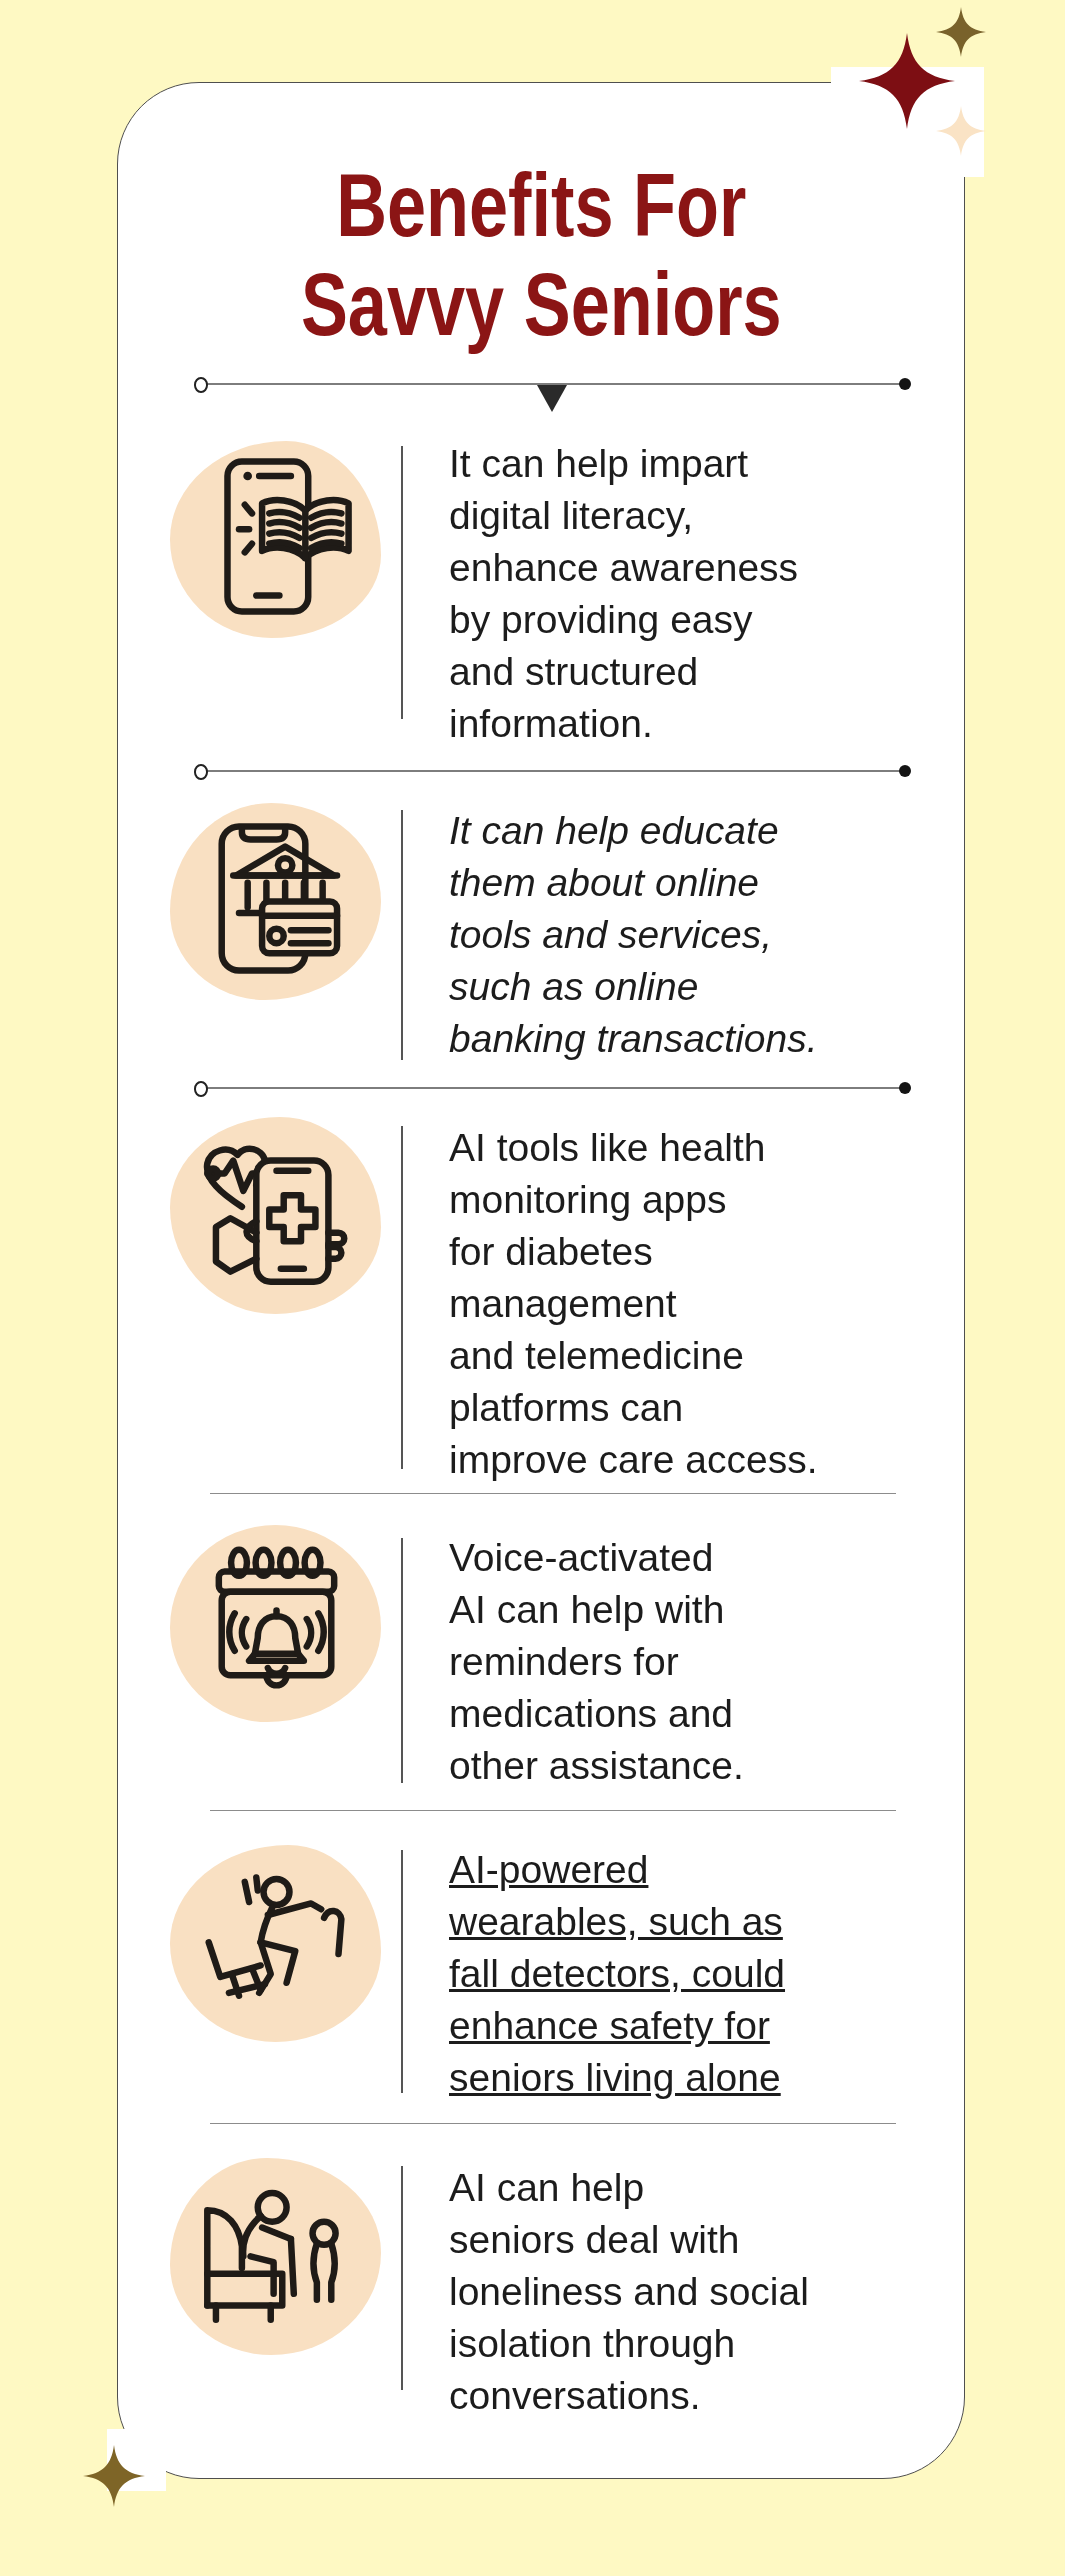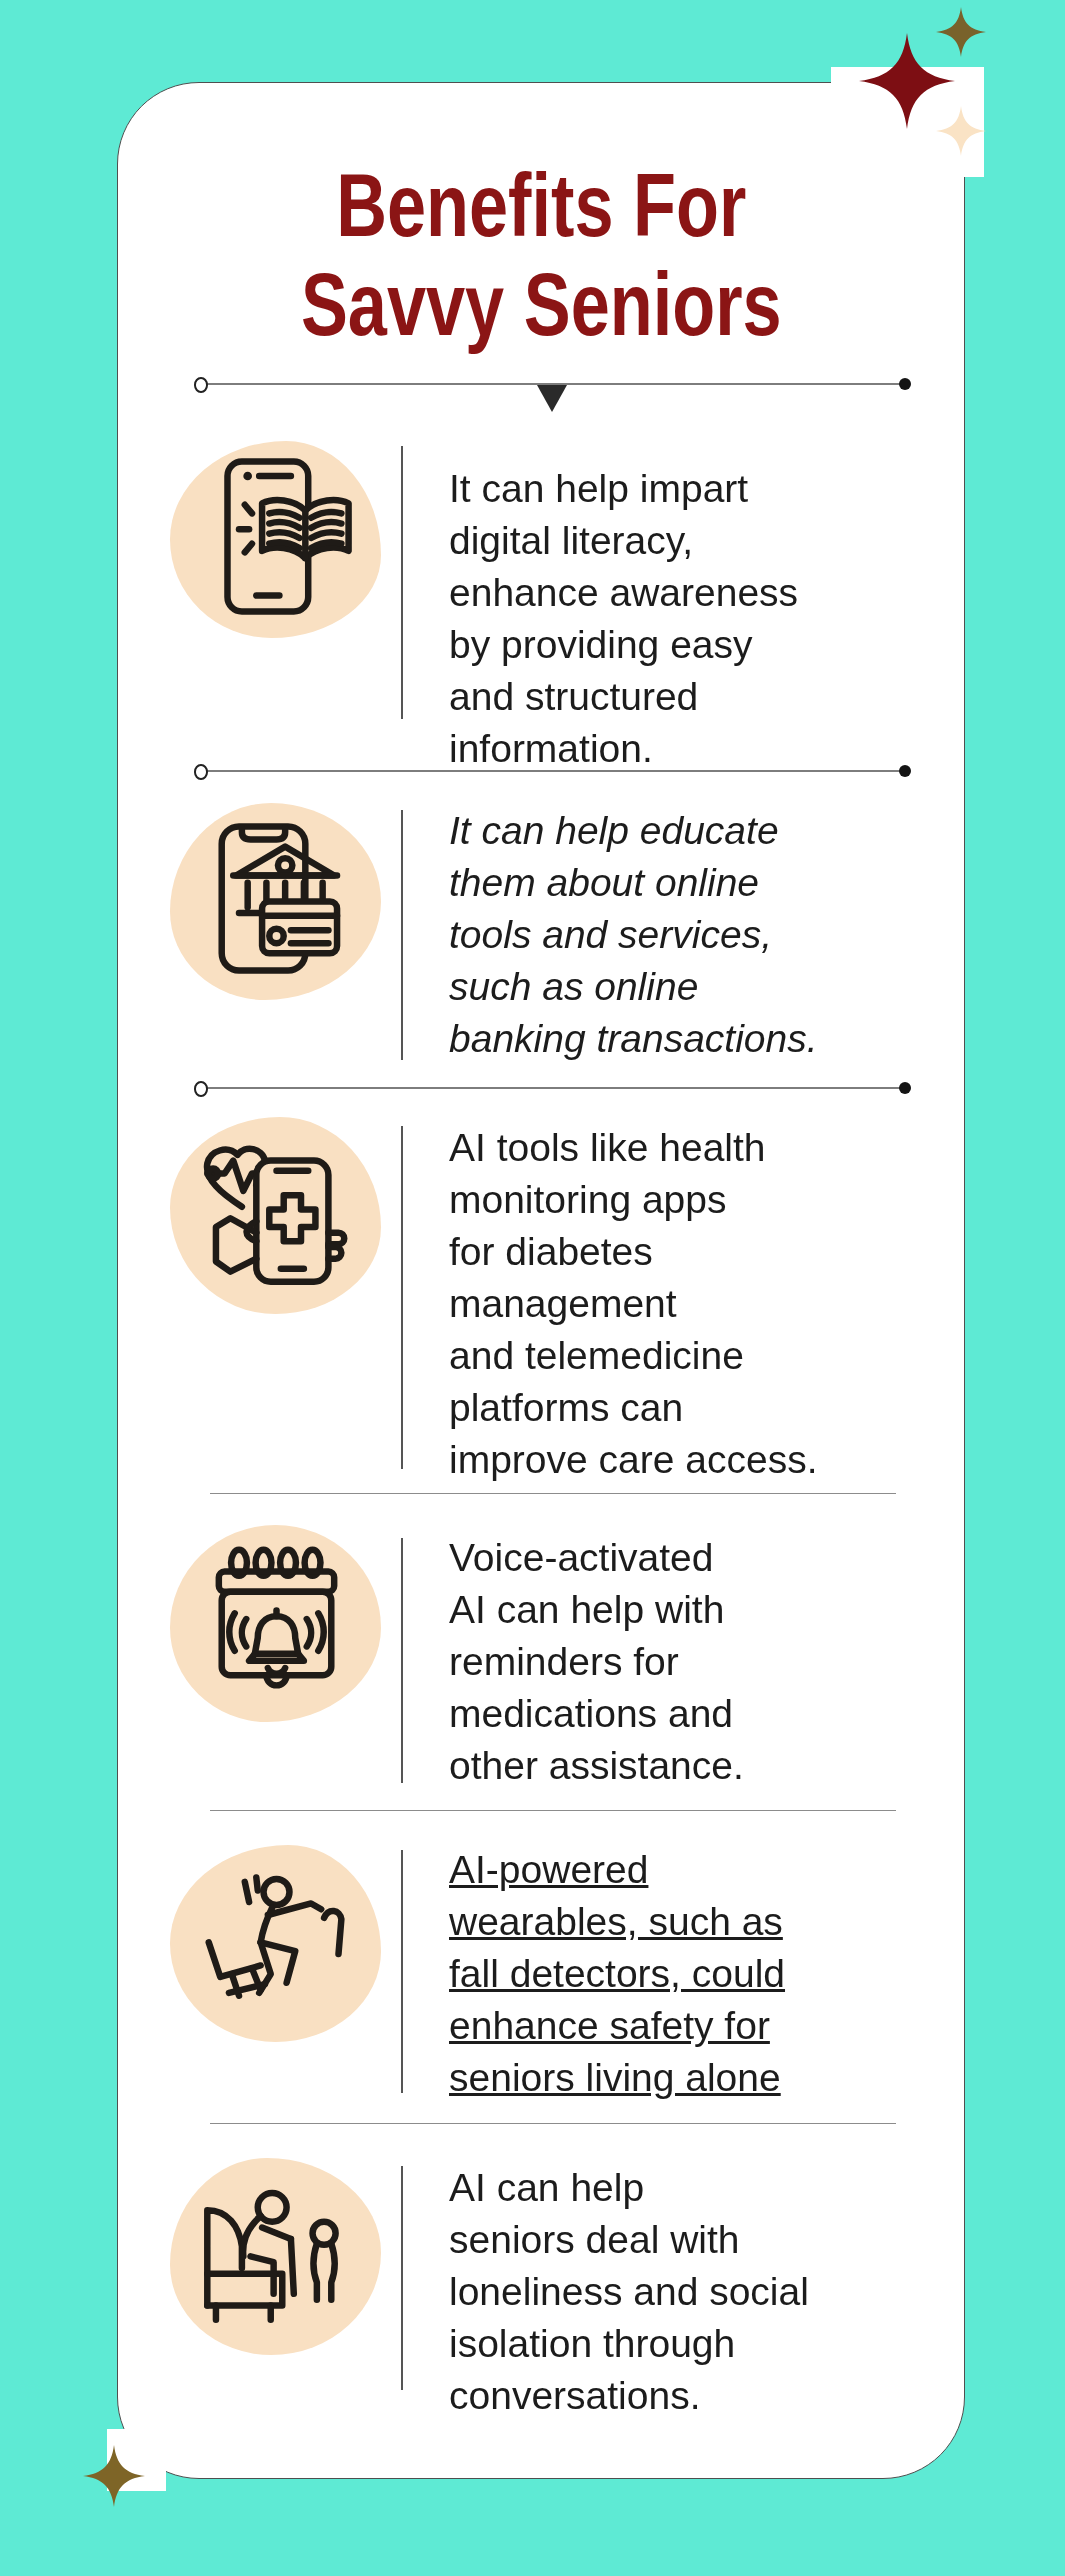--- a/index.html
+++ b/index.html
@@ -1,17 +1,17 @@
 <!DOCTYPE html>
 <html style="font-size:14px"><head>
 <meta charset="utf-8">
 <style>
   html,body{margin:0;padding:0;background:#ffffff;}
   .canvas{
-    position:relative;width:1065px;height:2576px;background:#5eead4;
+    position:relative;width:1065px;height:2576px;background:#fef9c3;
     font-family:"Liberation Sans",sans-serif;overflow:hidden;
   }
   
   .card{
     position:absolute;left:117px;top:82px;width:846px;height:2395px;
     border:1.8px solid #4f4f4f;border-radius:82px;background:#ffffff;
   }
   .patch{position:absolute;background:#ffffff;z-index:2;}
   .patch-tr{left:831px;top:67px;width:153px;height:110px;}
   .patch-bl{left:107px;top:2429px;width:59px;height:62px;}
@@ -115,21 +115,21 @@
       <path class="ink" d="M55 51 C62 49 69 50 76 54"></path>
       <path class="ink" d="M55 58 C62 56 69 57 76 61"></path>
       <path class="ink" d="M55 65 C62 63 69 64 76 68"></path>
       <path class="ink" d="M105 44 C98 42 91 43 84 47"></path>
       <path class="ink" d="M105 51 C98 49 91 50 84 54"></path>
       <path class="ink" d="M105 58 C98 56 91 57 84 61"></path>
       <path class="ink" d="M105 65 C98 63 91 64 84 68"></path>
     </svg>
   </div>
   <div class="vdiv" style="top:446px;height:273px;"></div>
-  <div class="itext" style="top:463px;">It can help impart
+  <div class="itext" style="top:438px;">It can help impart
 digital literacy,
 enhance awareness
 by providing easy
 and structured
 information.</div>
 
   <div class="hdiv ends" style="top:770px;"></div>
 
   <div class="blob r2" style="top:803px;"></div>
   <div class="icon" style="top:812px;">

